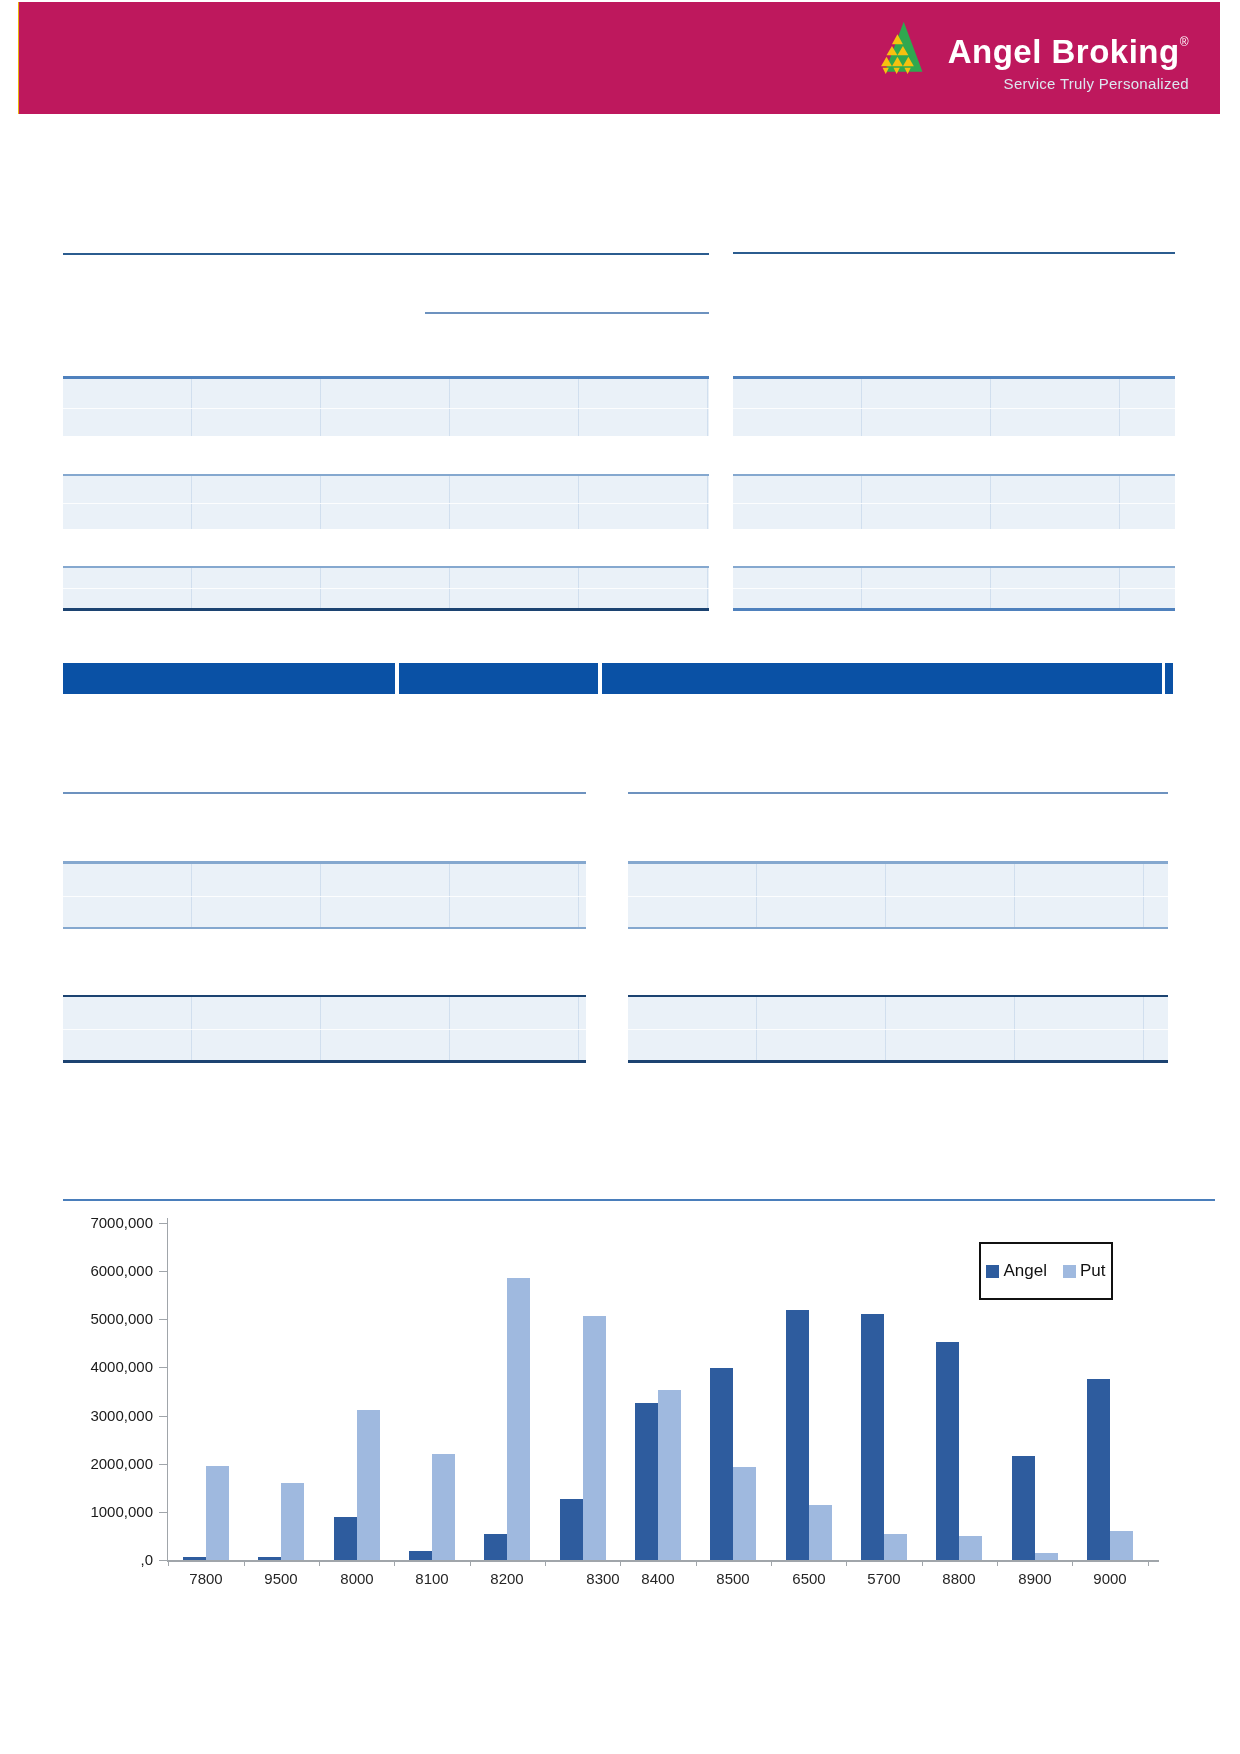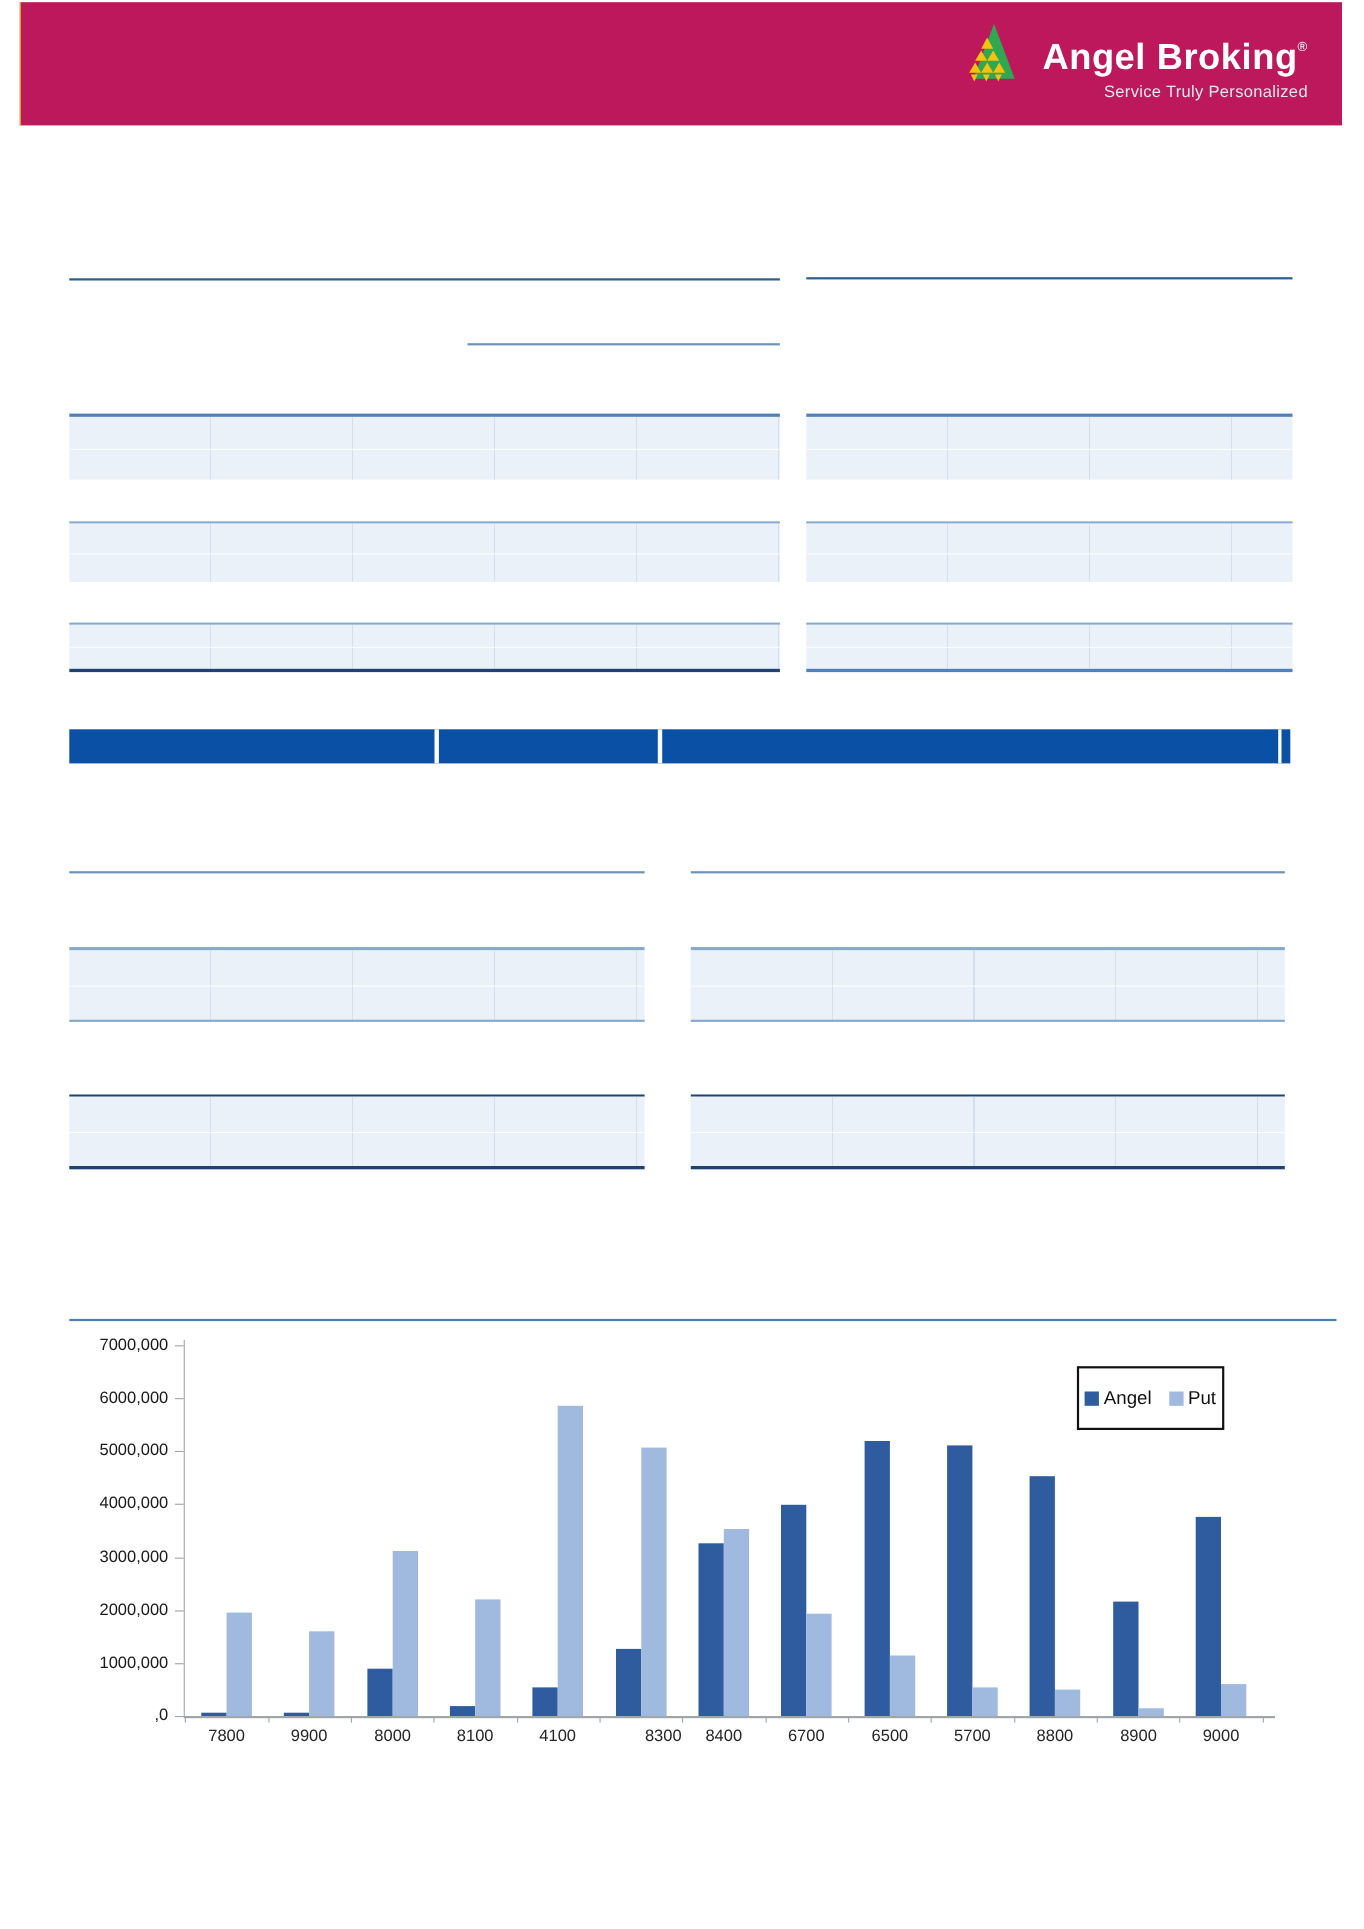--- a/index.html
+++ b/index.html
@@ -139,39 +139,39 @@
       <div class="ylab" style="left: 0px; top: 237px; width: 90px;">2000,000</div>
       <div class="ytick" style="left: 96px; top: 294px;"></div>
       <div class="ylab" style="left: 0px; top: 285px; width: 90px;">1000,000</div>
       <div class="ytick" style="left: 96px; top: 342px;"></div>
       <div class="ylab" style="left: 0px; top: 333px; width: 90px;">,0</div>
       <div class="bar" style="left: 120px; top: 339px; width: 23px; height: 3px; background: rgb(46, 92, 158);"></div>
       <div class="bar" style="left: 143px; top: 248px; width: 23px; height: 94px; background: rgb(159, 185, 223);"></div>
       <div class="xlab" style="left: 113px; top: 352px;">7800</div>
       <div class="bar" style="left: 195px; top: 339px; width: 23px; height: 3px; background: rgb(46, 92, 158);"></div>
       <div class="bar" style="left: 218px; top: 265px; width: 23px; height: 77px; background: rgb(159, 185, 223);"></div>
-      <div class="xlab" style="left: 188px; top: 352px;">9900</div>
+      <div class="xlab" style="left: 188px; top: 352px;">9500</div>
       <div class="bar" style="left: 271px; top: 299px; width: 23px; height: 43px; background: rgb(46, 92, 158);"></div>
       <div class="bar" style="left: 294px; top: 192px; width: 23px; height: 150px; background: rgb(159, 185, 223);"></div>
       <div class="xlab" style="left: 264px; top: 352px;">8000</div>
       <div class="bar" style="left: 346px; top: 333px; width: 23px; height: 9px; background: rgb(46, 92, 158);"></div>
       <div class="bar" style="left: 369px; top: 236px; width: 23px; height: 106px; background: rgb(159, 185, 223);"></div>
       <div class="xlab" style="left: 339px; top: 352px;">8100</div>
       <div class="bar" style="left: 421px; top: 316px; width: 23px; height: 26px; background: rgb(46, 92, 158);"></div>
       <div class="bar" style="left: 444px; top: 60px; width: 23px; height: 282px; background: rgb(159, 185, 223);"></div>
-      <div class="xlab" style="left: 414px; top: 352px;">4100</div>
+      <div class="xlab" style="left: 414px; top: 352px;">8200</div>
       <div class="bar" style="left: 497px; top: 281px; width: 23px; height: 61px; background: rgb(46, 92, 158);"></div>
       <div class="bar" style="left: 520px; top: 98px; width: 23px; height: 244px; background: rgb(159, 185, 223);"></div>
       <div class="xlab" style="left: 510px; top: 352px;">8300</div>
       <div class="bar" style="left: 572px; top: 185px; width: 23px; height: 157px; background: rgb(46, 92, 158);"></div>
       <div class="bar" style="left: 595px; top: 172px; width: 23px; height: 170px; background: rgb(159, 185, 223);"></div>
       <div class="xlab" style="left: 565px; top: 352px;">8400</div>
       <div class="bar" style="left: 647px; top: 150px; width: 23px; height: 192px; background: rgb(46, 92, 158);"></div>
       <div class="bar" style="left: 670px; top: 249px; width: 23px; height: 93px; background: rgb(159, 185, 223);"></div>
-      <div class="xlab" style="left: 640px; top: 352px;">6700</div>
+      <div class="xlab" style="left: 640px; top: 352px;">8500</div>
       <div class="bar" style="left: 723px; top: 92px; width: 23px; height: 250px; background: rgb(46, 92, 158);"></div>
       <div class="bar" style="left: 746px; top: 287px; width: 23px; height: 55px; background: rgb(159, 185, 223);"></div>
       <div class="xlab" style="left: 716px; top: 352px;">6500</div>
       <div class="bar" style="left: 798px; top: 96px; width: 23px; height: 246px; background: rgb(46, 92, 158);"></div>
       <div class="bar" style="left: 821px; top: 316px; width: 23px; height: 26px; background: rgb(159, 185, 223);"></div>
       <div class="xlab" style="left: 791px; top: 352px;">5700</div>
       <div class="bar" style="left: 873px; top: 124px; width: 23px; height: 218px; background: rgb(46, 92, 158);"></div>
       <div class="bar" style="left: 896px; top: 318px; width: 23px; height: 24px; background: rgb(159, 185, 223);"></div>
       <div class="xlab" style="left: 866px; top: 352px;">8800</div>
       <div class="bar" style="left: 949px; top: 238px; width: 23px; height: 104px; background: rgb(46, 92, 158);"></div>

